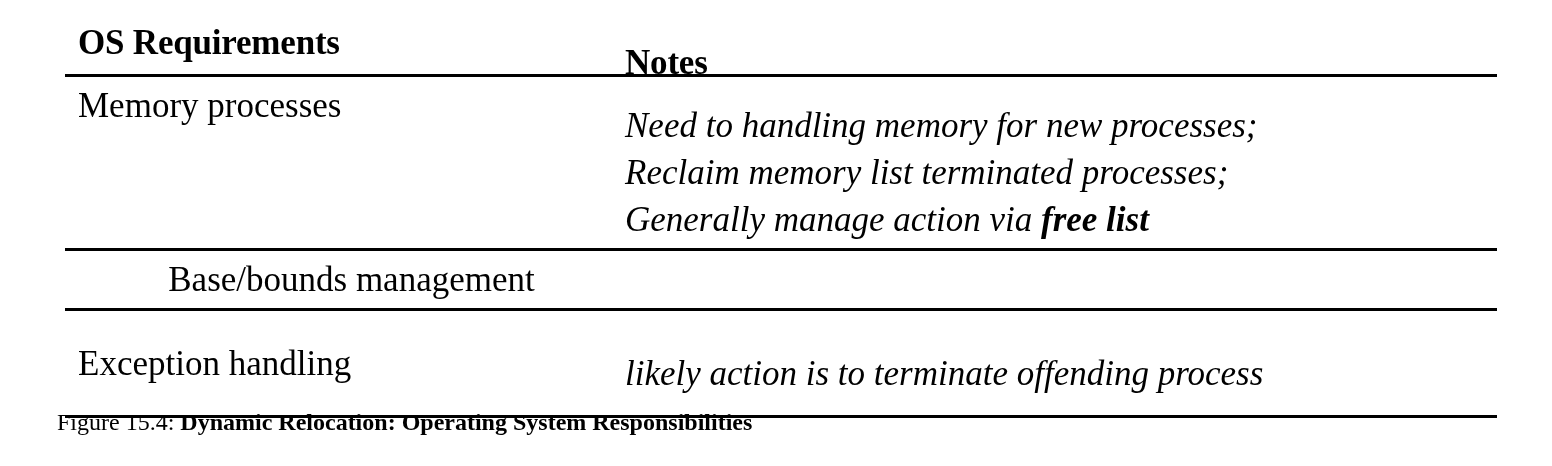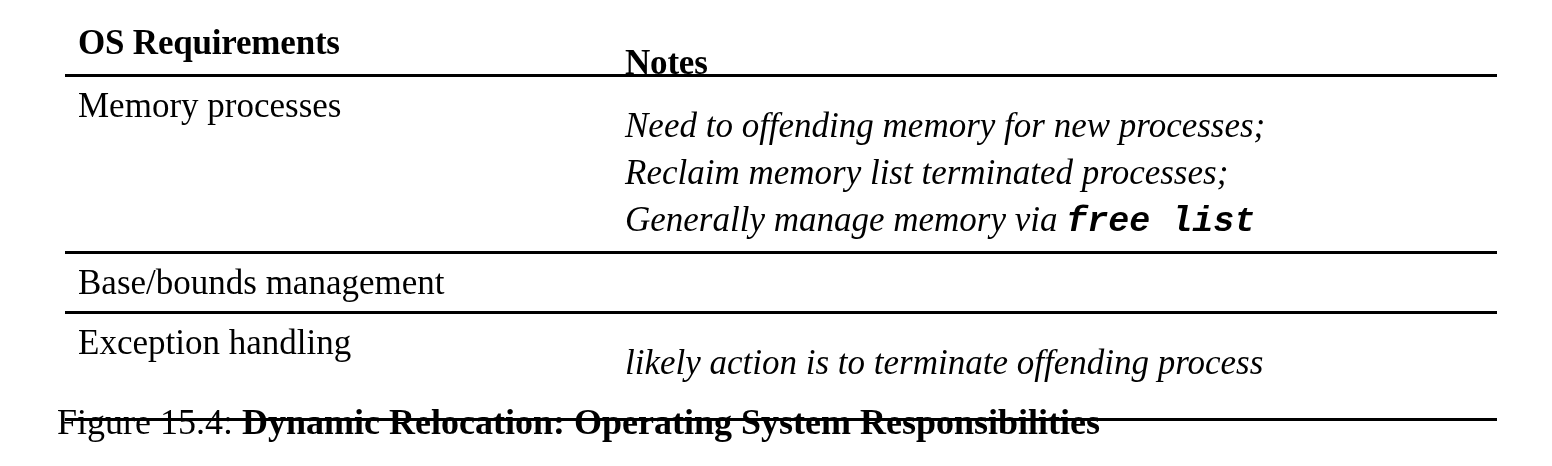--- a/index.html
+++ b/index.html
@@ -74,37 +74,36 @@
   }
   .body-row .note-line {
     font-size: 35px;
     line-height: 47px;
     font-style: italic;
     white-space: nowrap;
   }
   .note-line b {
     font-weight: bold;
     font-style: italic;
-    font-family: Liberation Mono, monospace;
   }
 
   .row-pad-top { padding-top: 5px; }
   .row-pad-bot { padding-bottom: 5px; }
 
   .row-1 { min-height: 136px; }
-  .row-2 { min-height: 44px; }
-  .row-3 { min-height: 94px; }
+  .row-2 { min-height: 44px; text-align: center; }
+  .row-3 { min-height: 94px; align-items: center; }
 
   
   .caption {
     position: absolute;
     left: 57px;
     top: 398px;
     width: 1440px;
-    font-size: 36px;
+    font-size: 24px;
     line-height: 48px;
     white-space: nowrap;
   }
   .caption .cap-label {
     font-weight: normal;
   }
   .caption .cap-title {
     font-weight: bold;
   }
 </style>
@@ -124,23 +123,23 @@
       </div>
     </div>
 
     <div class="rule"></div>
 
     <div class="trow body-row row-1 row-pad-top row-pad-bot">
       <div class="col-req">
         <div class="req-text">Memory processes</div>
       </div>
       <div class="col-notes">
-        <div class="note-line"><span>Need to offending memory for new processes;</span></div>
+        <div class="note-line"><span>Need to handling memory for new processes;</span></div>
         <div class="note-line"><span>Reclaim memory list terminated processes;</span></div>
-        <div class="note-line"><span>Generally manage memory via </span><b>free list</b></div>
+        <div class="note-line"><span>Generally manage action via </span><b>free list</b></div>
       </div>
     </div>
 
     <div class="rule"></div>
 
     <div class="trow body-row row-2 row-pad-top row-pad-bot">
       <div class="col-req">
         <div class="req-text">Base/bounds management</div>
       </div>
     </div>

